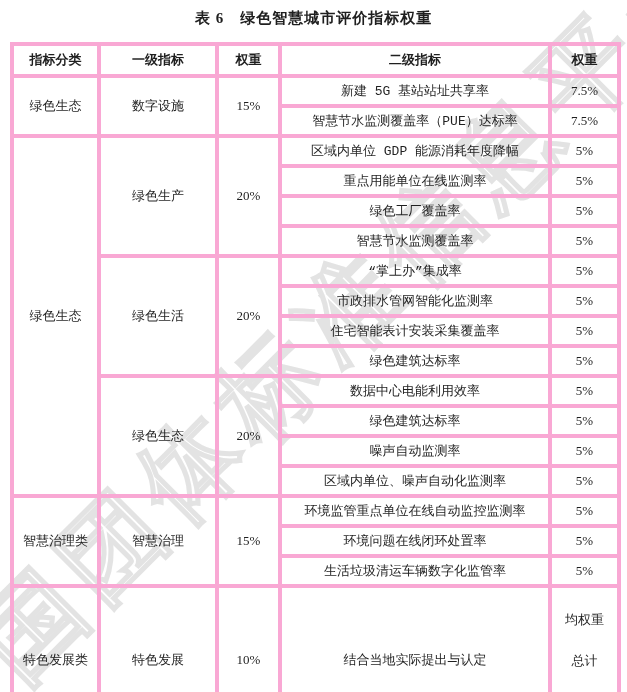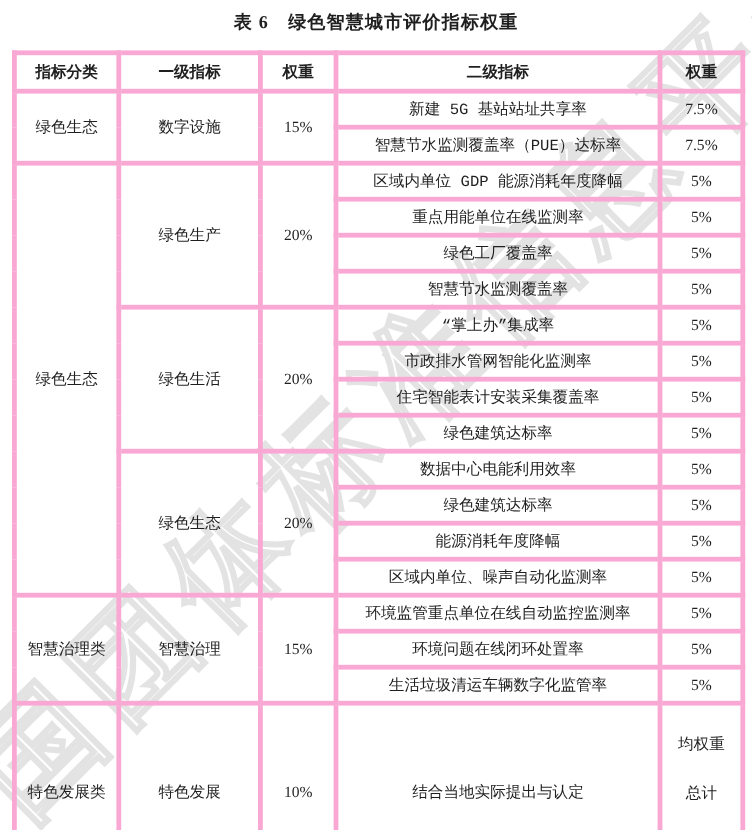--- a/index.html
+++ b/index.html
@@ -158,21 +158,21 @@
           <td rowspan="4">绿色生态</td>
           <td rowspan="4">20%</td>
           <td class="sub-name">数据中心电能利用效率</td>
           <td>5%</td>
         </tr>
         <tr>
           <td class="sub-name">绿色建筑达标率</td>
           <td>5%</td>
         </tr>
         <tr>
-          <td class="sub-name">能源消耗年度降幅</td>
+          <td class="sub-name">噪声自动监测率</td>
           <td>5%</td>
         </tr>
         <tr>
           <td class="sub-name">区域内单位、噪声自动化监测率</td>
           <td>5%</td>
         </tr>
         <tr>
           <td rowspan="3">智慧治理类</td>
           <td rowspan="3">智慧治理</td>
           <td rowspan="3">15%</td>

